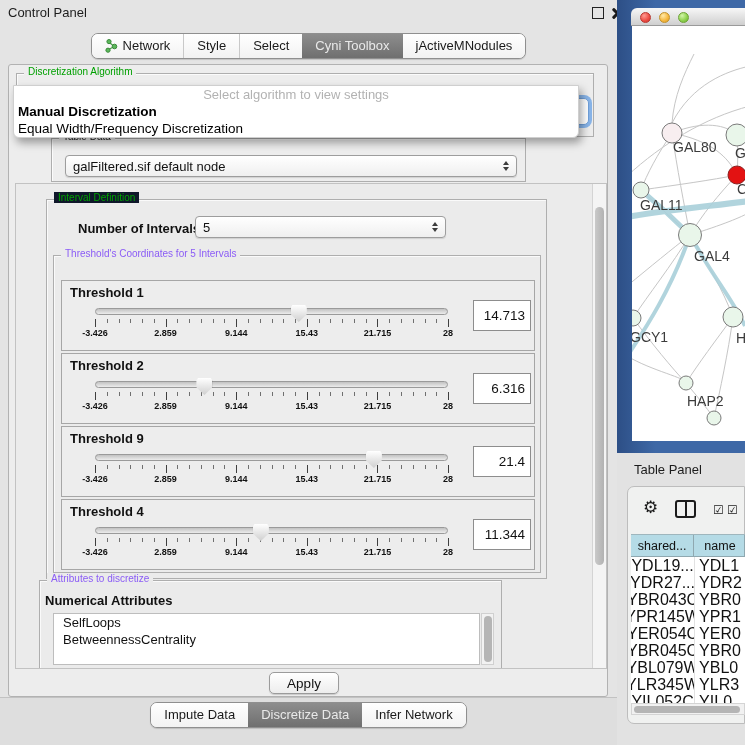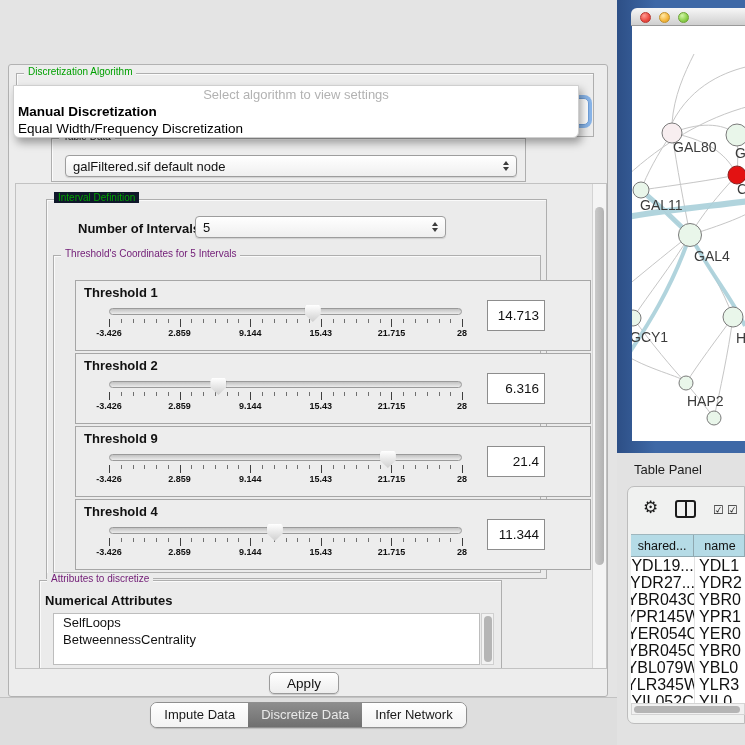--- a/index.html
+++ b/index.html
@@ -26,21 +26,21 @@
   .top-tabs { top:33px; }
   .bottom-tabs { top:702px; }
 
   
   .main-panel { position:absolute; left:8px; top:64px; width:600px; height:633px; background:#ededed; border:1px solid #b2b2b2; border-radius:3px; }
 
   
   .group { position:absolute; border:1px solid #aeaeae; box-shadow:inset 1px 1px 0 rgba(255,255,255,.75); }
   .legend { position:absolute; top:-8px; left:7px; padding:0 4px; font-size:10px; background:#ededed; white-space:nowrap; }
   .lg-green { color:#00A000; }
-  .lg-blue { color:#701a75;text-align:right; }
+  .lg-blue { color:#8b5cf6;text-align:right; }
   .lg-dark { color:#1d1d1d; }
 
   
   .combo { position:absolute; border:1px solid #9d9d9d; border-radius:4px; background:linear-gradient(#ffffff,#efefef); display:flex; align-items:center; font-size:13px; padding:0 7px; box-shadow:0 1px 1px rgba(0,0,0,.12); }
   .combo .arrows { margin-left:auto; display:flex; flex-direction:column; gap:2px; align-items:center; padding-left:6px; }
   .tri-up { width:0; height:0; border-left:3.5px solid transparent; border-right:3.5px solid transparent; border-bottom:4px solid #3c3c3c; }
   .tri-dn { width:0; height:0; border-left:3.5px solid transparent; border-right:3.5px solid transparent; border-top:4px solid #3c3c3c; }
 
   .focus-combo { position:absolute; left:292px; top:33px; width:288px; height:27px; border-radius:5px; background:#fff; border:1px solid #6f9fd8; box-shadow:0 0 0 3px rgba(110,165,230,.8); }
 
@@ -52,21 +52,21 @@
 
   
   .scrollpane { position:absolute; left:6px; top:118px; width:592px; height:486px; background:#ebebeb; border:1px solid #c2c2c2; overflow:hidden; }
   .scrollpane .legend { background:#ebebeb; }
 
   
   .vsb { position:absolute; right:0; top:0; width:14px; height:484px; background:#f4f4f4; border-left:1px solid #d4d4d4; }
   .vsb .thumb { position:absolute; left:2px; top:23px; width:9px; height:358px; border-radius:5px; background:linear-gradient(to right,#c9c9c9,#b2b2b2); }
 
   
-  .th-panel { position:absolute; left:21px; width:516px; height:71px; border:1px solid #a6a6a6; background:#ededed; }
+  .th-panel { position:absolute; left:7px; width:474px; height:71px; border:1px solid #a6a6a6; background:#ededed; }
   .th-title { position:absolute; left:8px; top:4px; font-size:13px; font-weight:700; }
   .track { position:absolute; left:33px; top:27px; width:353px; height:7px; border:1px solid #9a9a9a; border-radius:4px; background:linear-gradient(#c2c2c2,#ececec); }
   .ticks-minor { position:absolute; left:33px; top:38px; width:354px; height:4px; background:repeating-linear-gradient(to right,#6f6f6f 0,#6f6f6f 1px,transparent 1px,transparent 11.77px); }
   .ticks-major { position:absolute; left:33px; top:38px; width:354px; height:8px; background:repeating-linear-gradient(to right,#3f3f3f 0,#3f3f3f 1px,transparent 1px,transparent 70.6px); }
   .tick-labels { position:absolute; left:33px; top:47px; width:353px; height:12px; font-size:9px; font-weight:700; color:#111; }
   .tick-labels span { position:absolute; transform:translateX(-50%); white-space:nowrap; }
   .tl0{left:0} .tl1{left:20%} .tl2{left:40%} .tl3{left:60%} .tl4{left:80%} .tl5{left:100%}
   .thumb-ptr { position:absolute; top:24px; width:16px; height:17px; background:linear-gradient(#ffffff,#cfcfcf); clip-path:polygon(10% 0,90% 0,100% 14%,100% 55%,50% 100%,0 55%,0 14%); filter:drop-shadow(0 1px 1.5px rgba(0,0,0,.45)); }
   .valbox { position:absolute; left:411px; top:19px; width:58px; height:31px; background:#fff; border:1px solid #8d8d8d; font-size:13.5px; display:flex; align-items:center; justify-content:flex-end; padding-right:5px; }
 
@@ -112,21 +112,44 @@
   .tp-c2 { width:60px; padding-left:4px; }
   .tp-hsb { position:absolute; left:3px; top:216px; width:114px; height:12px; background:#f1f1f1; border:1px solid #d4d4d4; }
   .tp-hsb .thumb { position:absolute; left:2px; top:1.5px; width:106px; height:7px; border-radius:4px; background:#b5b5b5; }
 
   .net-icon { display:inline-block; }
 </style>
 </head>
 <body>
 
 <div class="cp">
-
+  <div class="cp-titlebar">
+    <span class="cp-title">Control Panel</span>
+    <span class="win-btn float-btn"></span>
+    <span class="win-btn close-btn"></span>
+  </div>
+
+  <div class="pill-row top-tabs">
+    <div class="pill">
+      <span class="seg">
+        <svg class="net-icon" width="13" height="14" viewBox="0 0 13 14">
+          <line x1="4" y1="3" x2="9" y2="7.5" stroke="#4c9a4c" stroke-width="1.2"></line>
+          <line x1="3" y1="11" x2="9" y2="7.5" stroke="#4c9a4c" stroke-width="1.2"></line>
+          <circle cx="4" cy="2.6" r="2.1" fill="#5cb85c" stroke="#3c8a3c"></circle>
+          <circle cx="3" cy="11.2" r="2.1" fill="#5cb85c" stroke="#3c8a3c"></circle>
+          <circle cx="9.5" cy="7.5" r="2.3" fill="#5cb85c" stroke="#3c8a3c"></circle>
+        </svg>
+        <span>Network</span>
+      </span>
+      <span class="seg sep">Style</span>
+      <span class="seg sep">Select</span>
+      <span class="seg sel">Cyni Toolbox</span>
+      <span class="seg">jActiveMNodules</span>
+    </div>
+  </div>
 
   <div class="main-panel">
 
     <div class="group" style="left:7px; top:8px; width:578px; height:64px;">
       <span class="legend lg-green">Discretization Algorithm</span>
     </div>
     <div class="focus-combo"></div>
 
     <div class="group" style="left:42px; top:73px; width:475px; height:44px;">
       <span class="legend lg-dark">Table Data</span>

